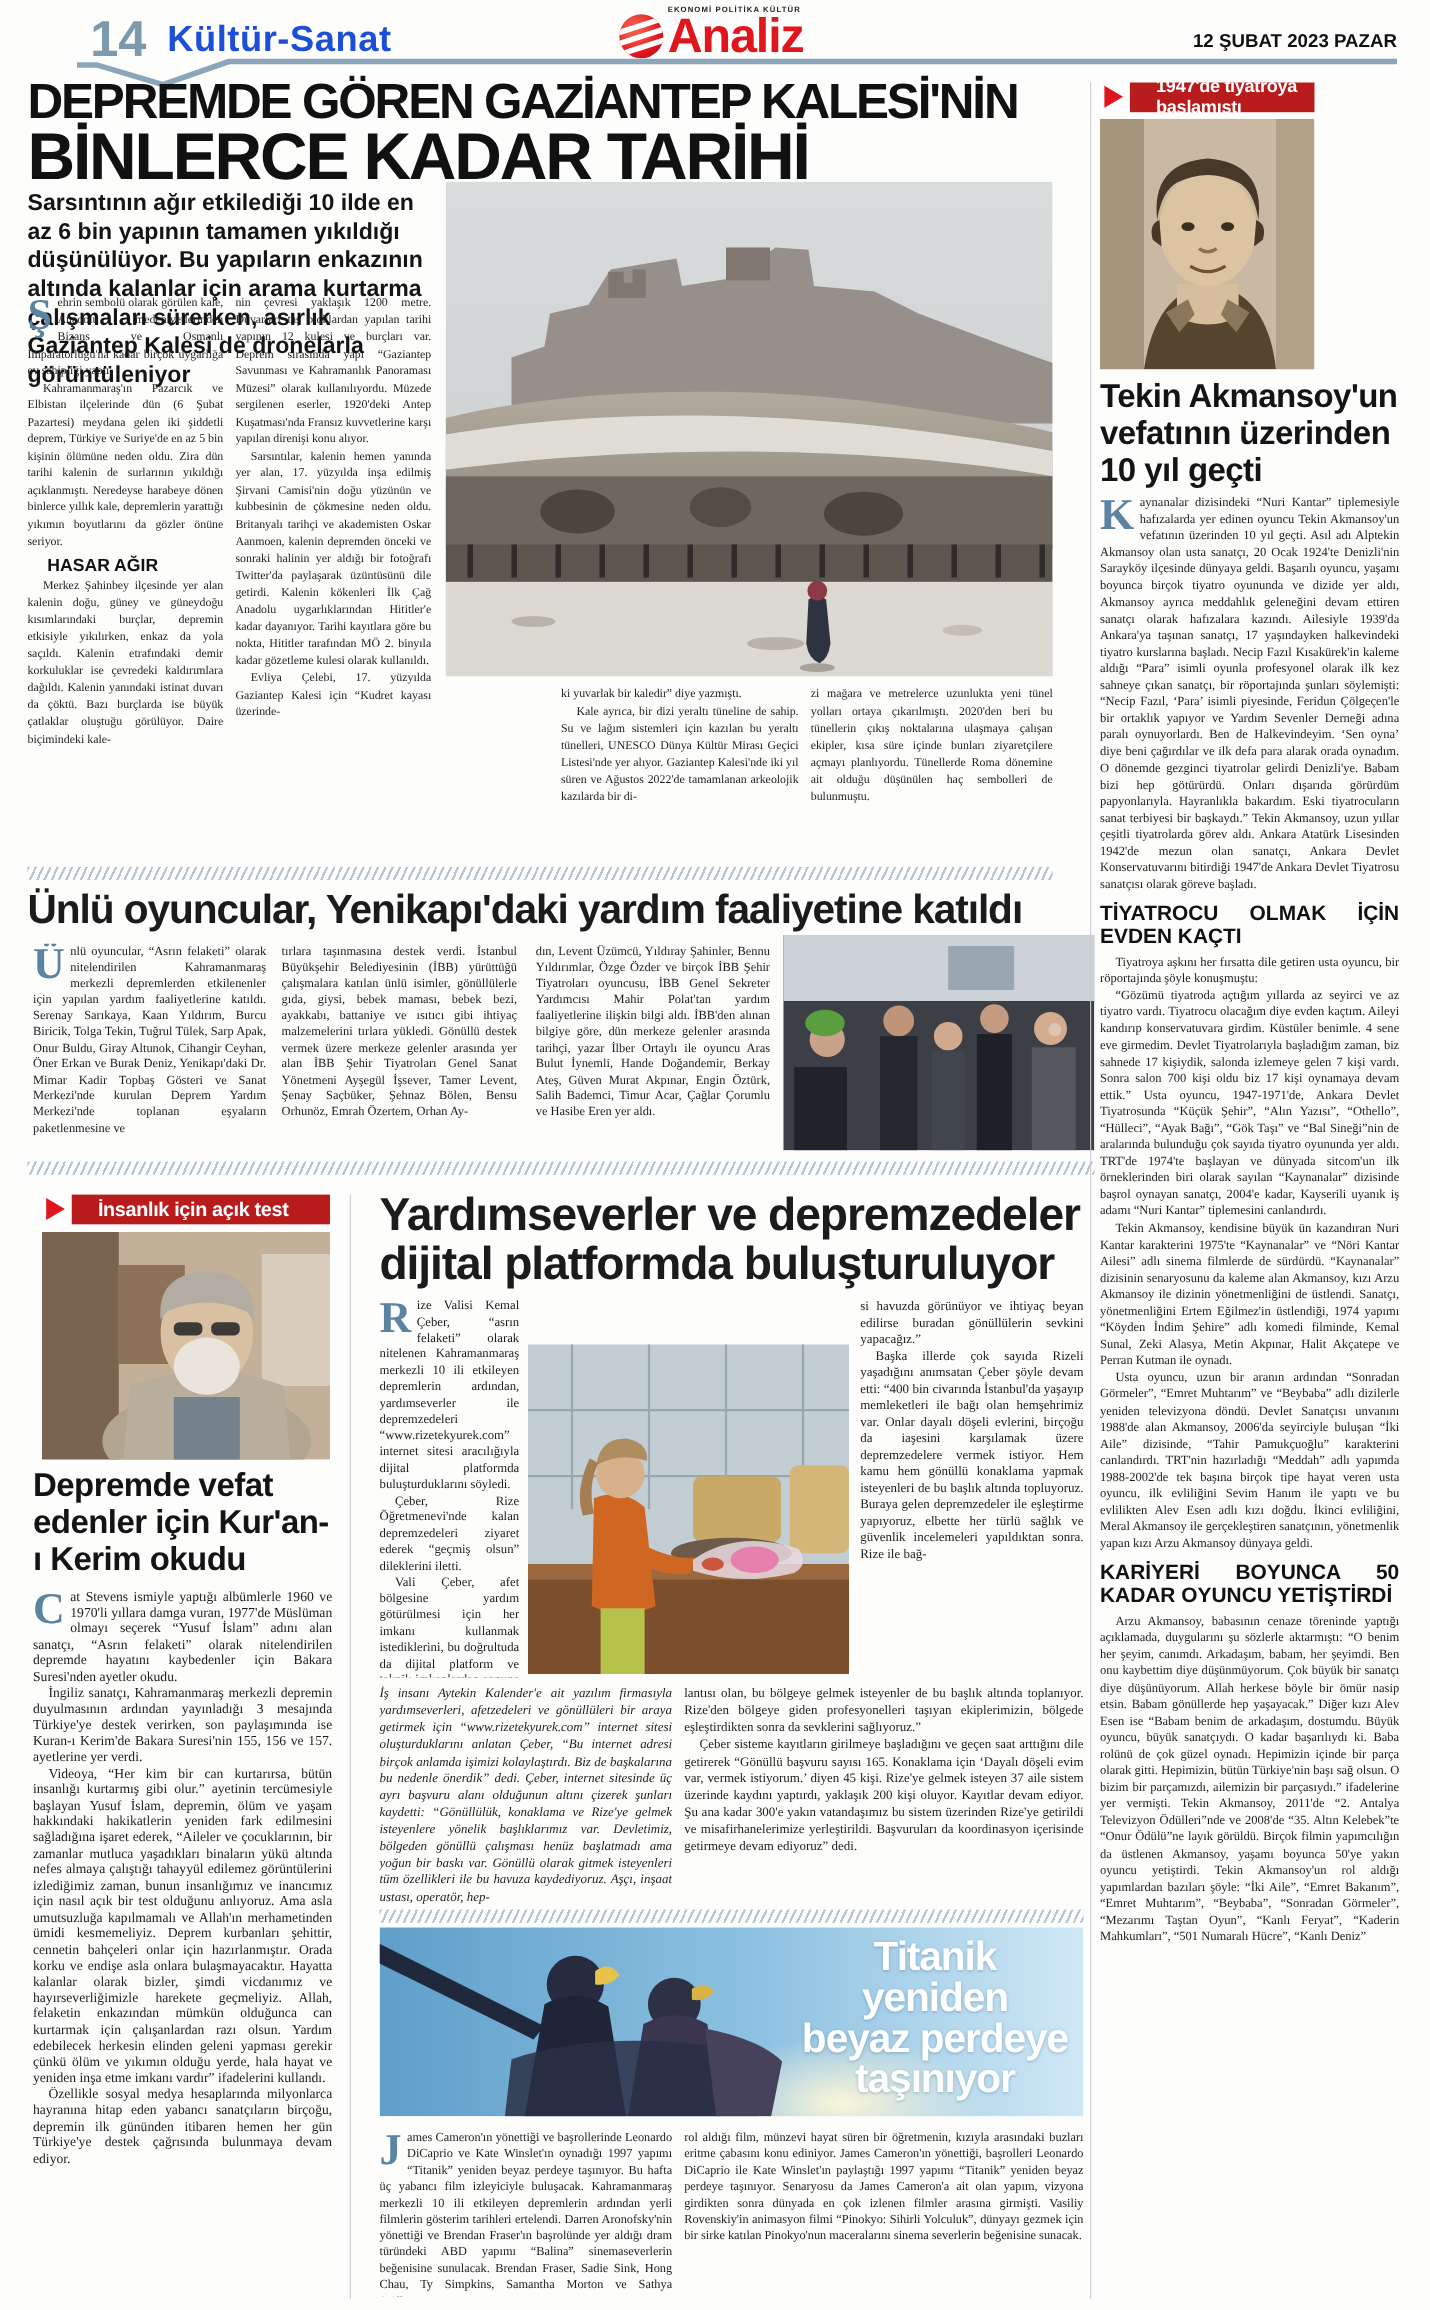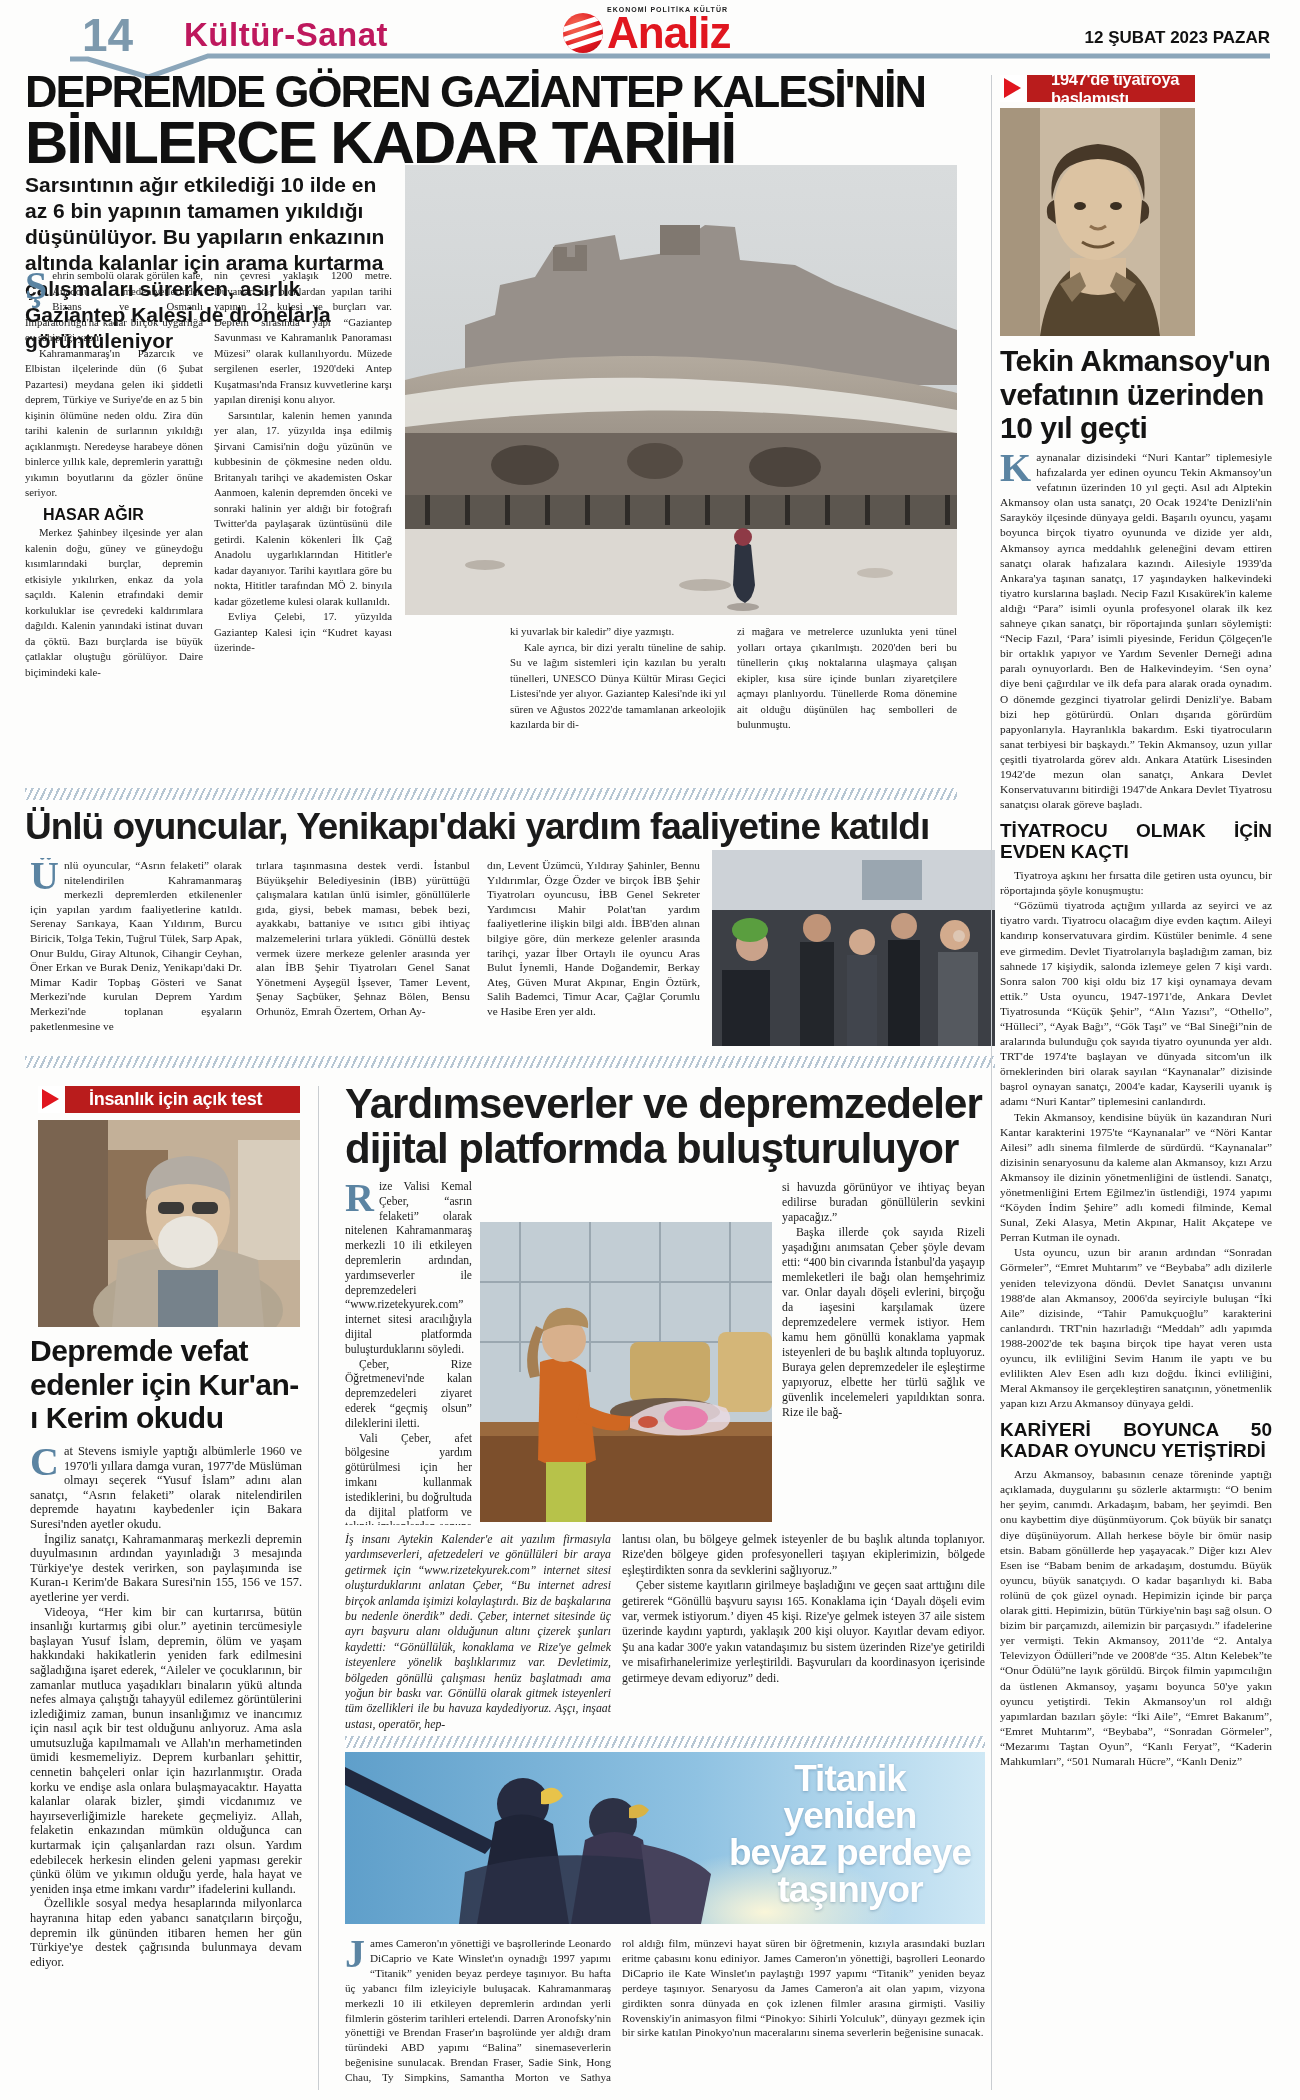--- a/index.html
+++ b/index.html
@@ -3,21 +3,21 @@
 <meta charset="utf-8">
 <style>
   * { margin:0; padding:0; box-sizing:border-box; }
   html,body { width:1300px; }
   body { width:1300px; height:2100px; position:relative; background:#fdfdfc;
          font-family:"Liberation Serif", serif; color:#1c1c1c; overflow:hidden; }
   .abs { position:absolute; }
 
   
   .pagenum { font-family:"Liberation Sans",sans-serif; font-weight:bold; font-size:46px; color:#7d99ad; }
-  .sectionname { font-family:"Liberation Sans",sans-serif; font-weight:600; font-size:33px; color:#be185d; letter-spacing:.5px;margin-left:32px; }
+  .sectionname { font-family:"Liberation Sans",sans-serif; font-weight:600; font-size:33px; color:#1d4ed8; letter-spacing:.5px; }
   .brandline { font-family:"Liberation Sans",sans-serif; font-weight:bold; font-size:7px; color:#222; letter-spacing:1px; }
   .brandword { font-family:"Liberation Sans",sans-serif; font-weight:900; font-size:44px; color:#e0161f; letter-spacing:-1px; line-height:.9;text-align:right; }
   .globe { width:40px; height:40px; border-radius:50%;
            background:radial-gradient(circle at 35% 35%, #f15a4a 0 18%, #e0161f 60%, #a80e14 100%);
            position:relative; overflow:hidden; }
   .globe i { position:absolute; left:-4px; top:7px; width:52px; height:5px; background:#fff; border-radius:3px; transform:rotate(-18deg); }
   .globe i:nth-child(2){ top:17px; } .globe i:nth-child(3){ top:27px; }
   .dateline { font-family:"Liberation Sans",sans-serif; font-weight:bold; font-size:17px; color:#111; }
 
   

